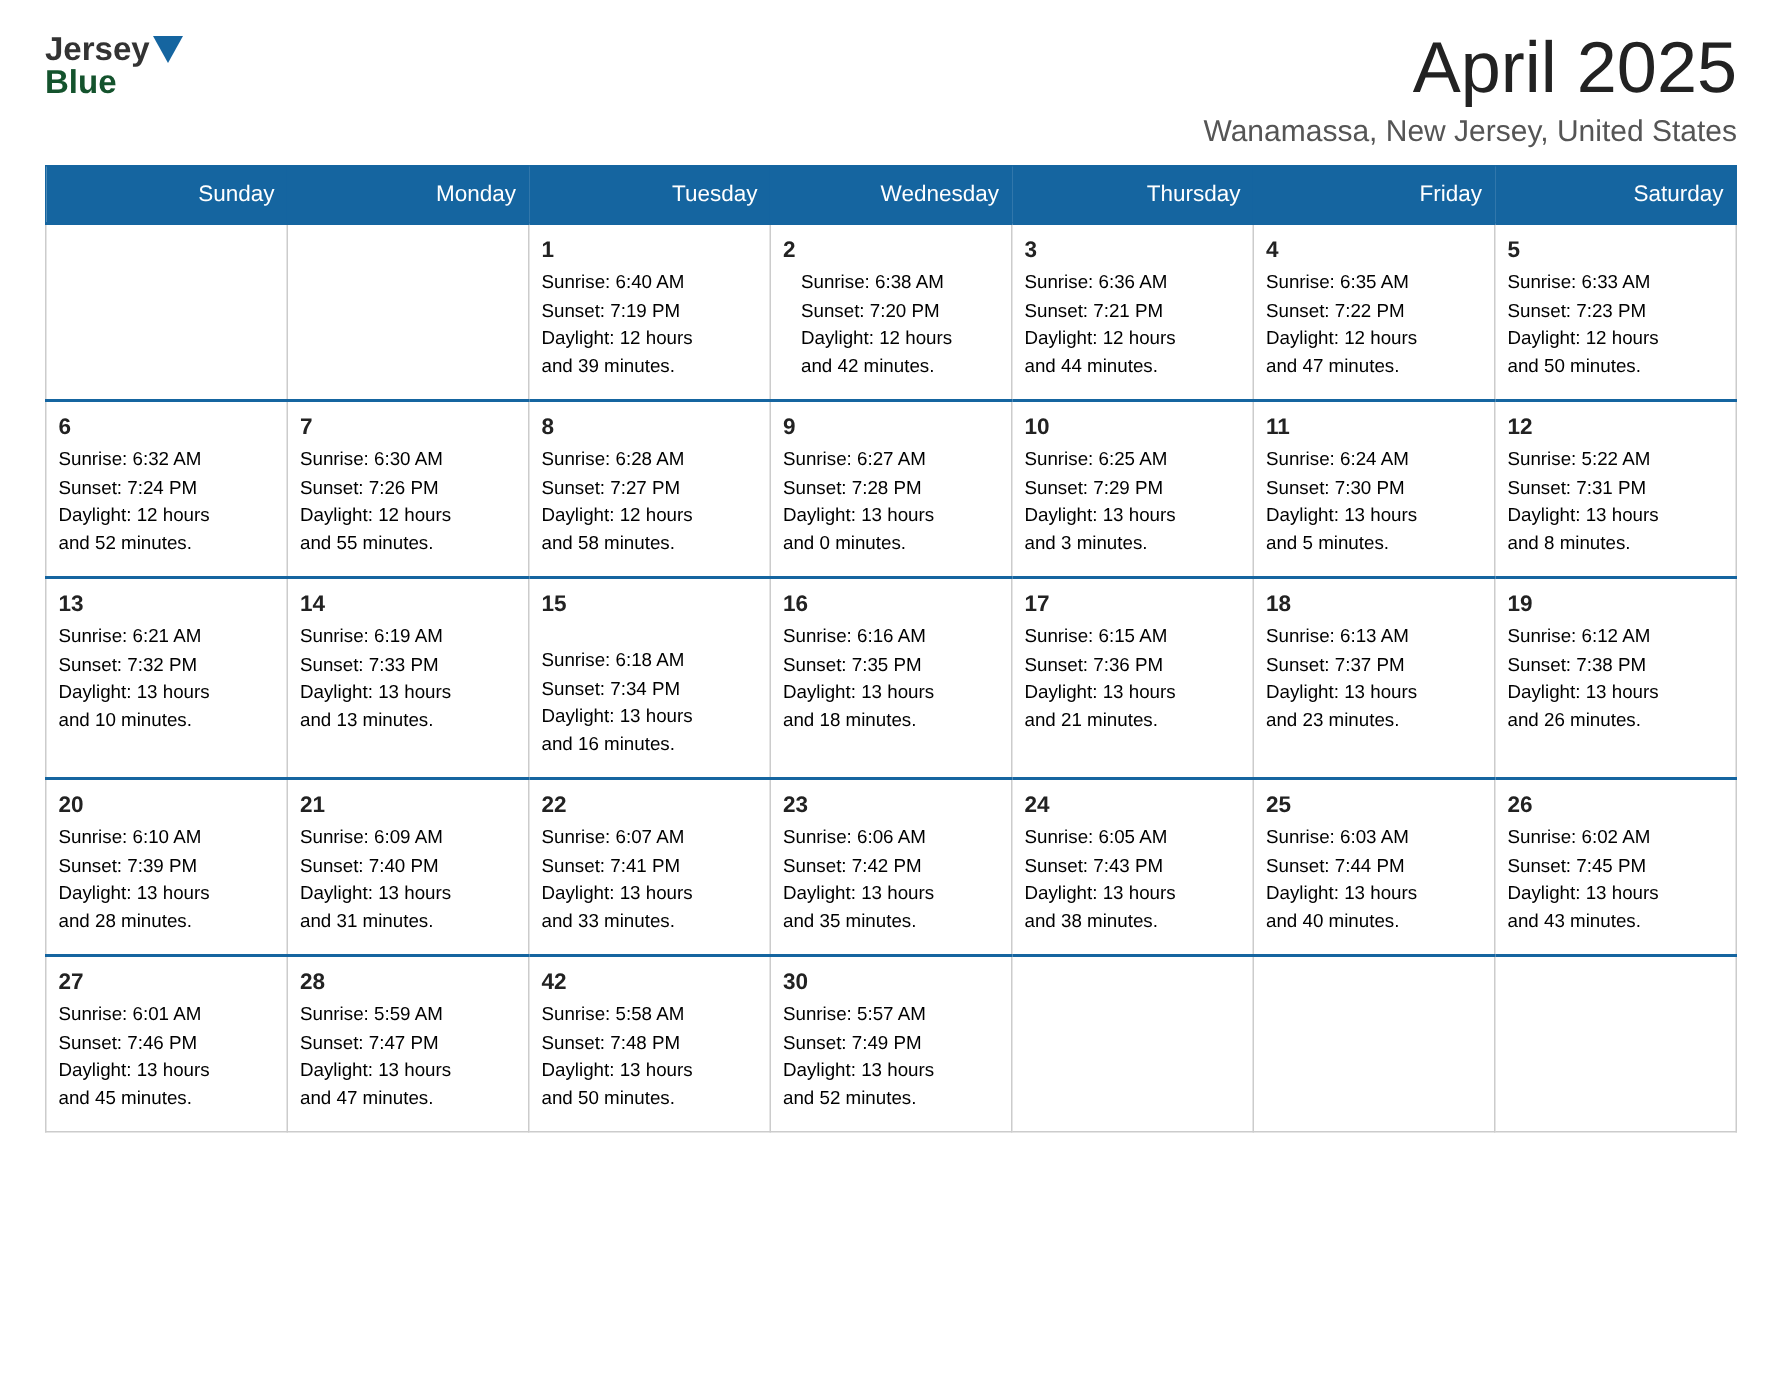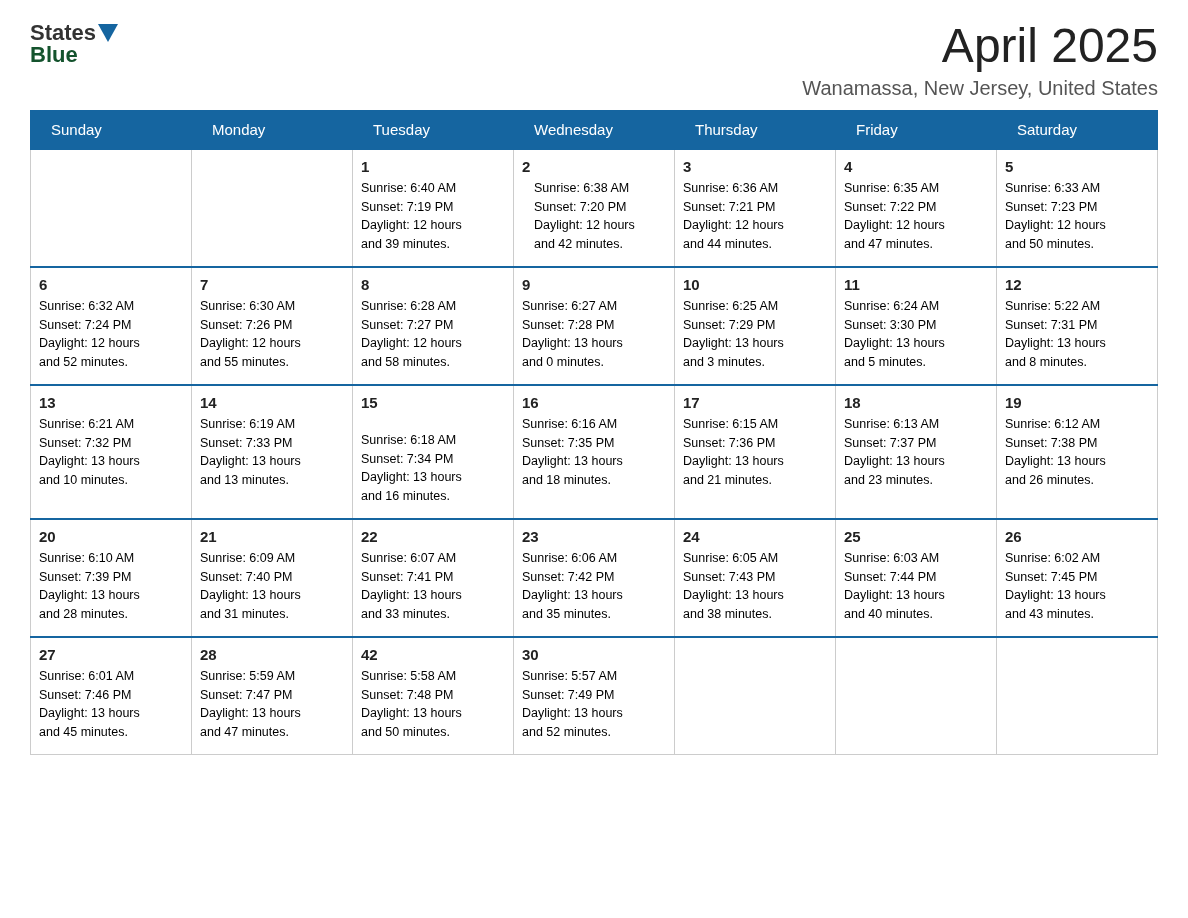--- a/index.html
+++ b/index.html
@@ -59,24 +59,24 @@
       margin-top: 4px;
     }
     .calendar {
       width: 100%;
       border-collapse: collapse;
       margin-top: 10px;
     }
     .calendar th {
       background: #1565a0;
       color: #fff;
-      padding: 10px 20px;
+      padding: 10px 8px;
       font-size: 15px;
       font-weight: normal;
-      text-align: left;
+      text-align: right;
       border: 1px solid #1565a0;
     }
     .calendar td {
       vertical-align: top;
       padding: 8px 8px 12px 8px;
       border: 1px solid #ccc;
       border-top: 2px solid #1565a0;
       font-size: 13px;
       color: #333;
       width: 14.28%;
@@ -94,21 +94,21 @@
       color: #000000;
       line-height: 1.5;
     }
   </style>
 </head>
 <body>
 
 <div class="header">
   <div class="logo">
     <div class="logo-text">
-      <span class="logo-general">States</span>
+      <span class="logo-general">Jersey</span>
       <span class="logo-triangle"></span>
     </div>
     <div class="logo-subtitle">Blue</div>
   </div>
   <div class="title-section">
     <div class="month-title">April 2025</div>
     <div class="location-title">Wanamassa, New Jersey, United States</div>
   </div>
 </div>
 
@@ -196,21 +196,21 @@
         <td>
           <span class="day-num">10</span>
           <div class="day-info" style="white-space: pre-line;">Sunrise: 6:25 AM
 Sunset: 7:29 PM
 Daylight: 13 hours
 and 3 minutes.</div>
         </td>
         <td>
           <span class="day-num">11</span>
           <div class="day-info" style="white-space: pre-line;">Sunrise: 6:24 AM
-Sunset: 3:30 PM
+Sunset: 7:30 PM
 Daylight: 13 hours
 and 5 minutes.</div>
         </td>
         <td>
           <span class="day-num">12</span>
           <div class="day-info" style="white-space: pre-line;">Sunrise: 5:22 AM
 Sunset: 7:31 PM
 Daylight: 13 hours
 and 8 minutes.</div>
         </td>

